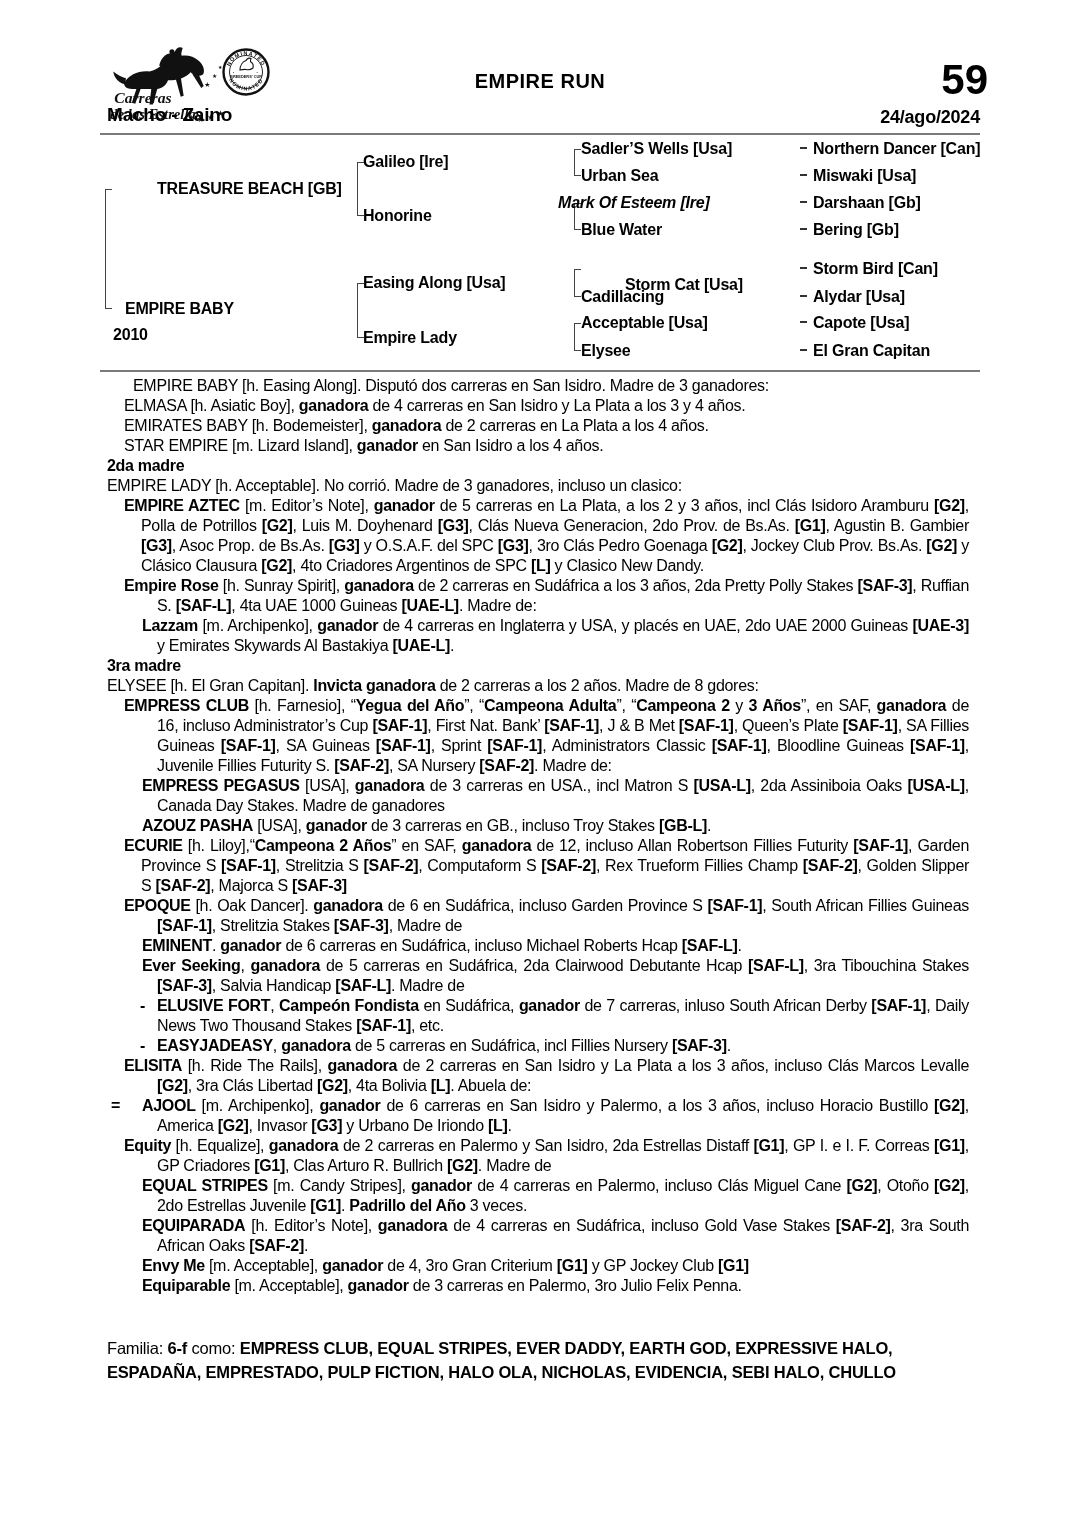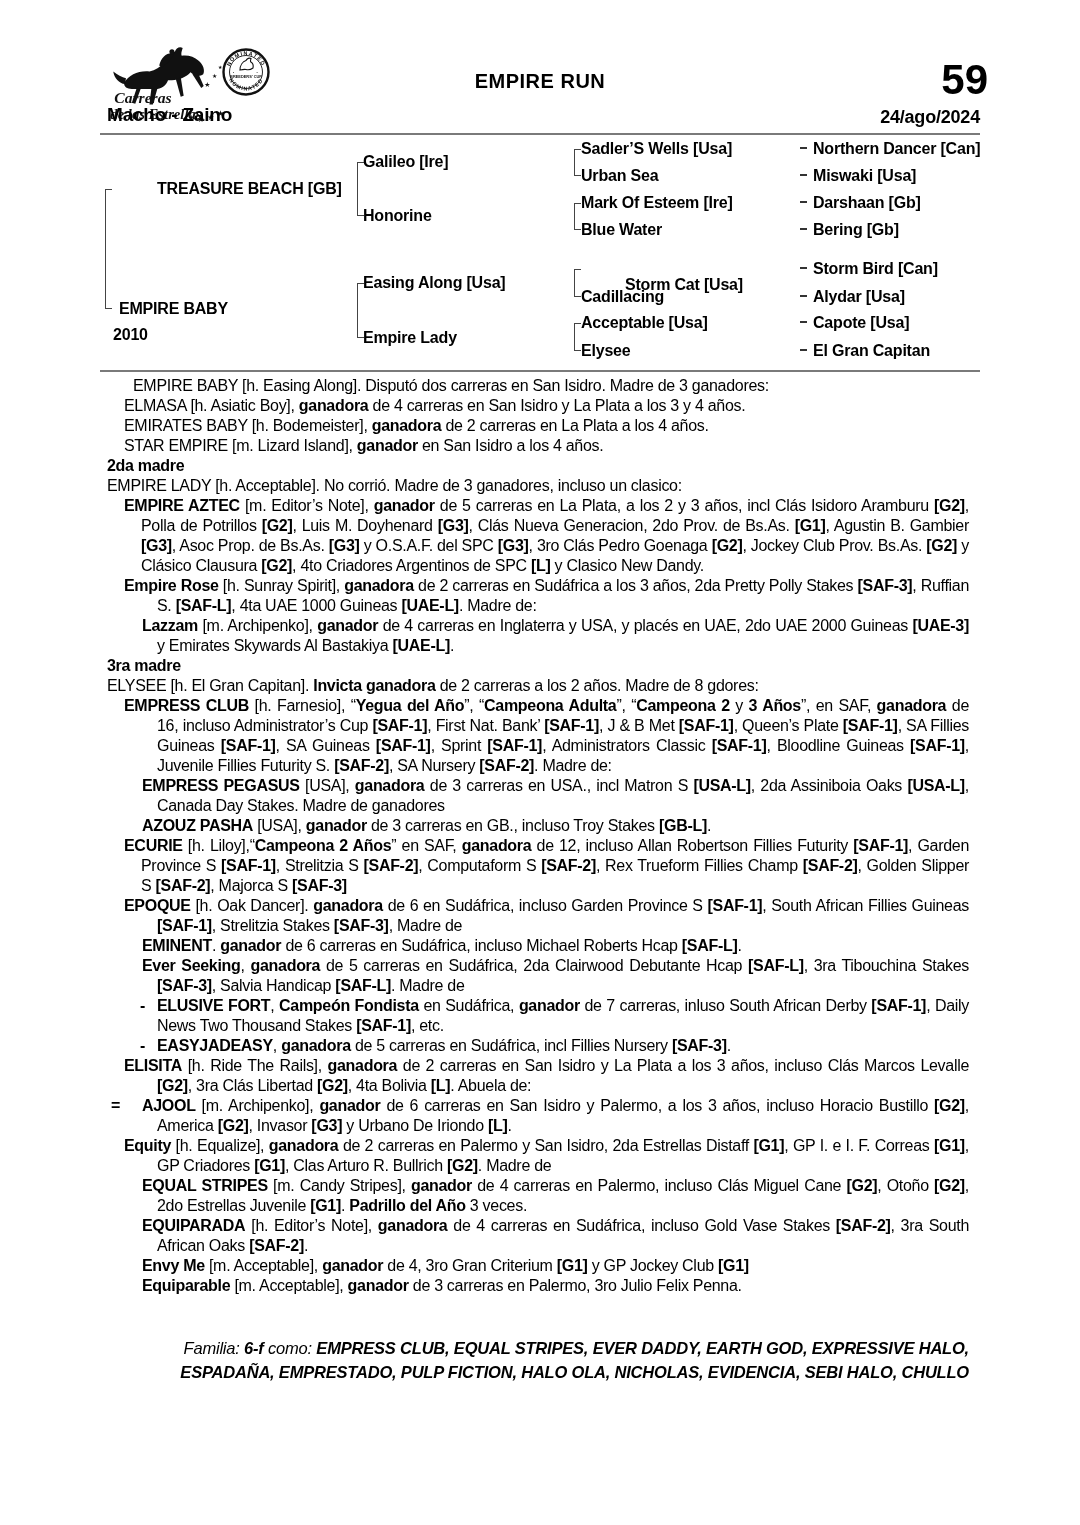--- a/index.html
+++ b/index.html
@@ -28,21 +28,21 @@
   .brk::before{top:0;}
   .brk::after{bottom:0;}
 
   
   .textblock{position:absolute;left:107px;top:376px;width:862px;
              font-size:16px;line-height:20px;letter-spacing:-.3px;}
   .sec-heading{font-weight:bold;}
   .para{position:relative;text-align:justify;}
   .para .b{font-weight:bold;}
   .marker{position:absolute;top:0;font-weight:bold;}
-  .family{margin-top:40px;text-align:right;font-size:16.5px;letter-spacing:-.2px;line-height:24px;font-style:italic;}
+  .family{margin-top:40px;text-align:left;font-size:16.5px;letter-spacing:-.2px;line-height:24px;}
   .family .b{font-weight:bold;}
 </style>
 </head>
 <body>
 
 <div class="page">
 
   <div class="header">
 
     <svg class="logo-horse" width="118" height="88" viewBox="0 0 120 90">
@@ -100,31 +100,31 @@
 
     <div class="brk" style="left:5px;top:54px;height:120px;"></div>
     <div class="brk" style="left:257px;top:27px;height:54px;"></div>
     <div class="brk" style="left:257px;top:148px;height:55px;"></div>
     <div class="brk" style="left:474px;top:14px;height:27px;"></div>
     <div class="brk" style="left:474px;top:68px;height:27px;"></div>
     <div class="brk" style="left:474px;top:134px;height:28px;"></div>
     <div class="brk" style="left:474px;top:188px;height:28px;"></div>
 
     <div class="pcell" style="left:13px;top:44px;margin-left:44px;">TREASURE BEACH [GB]</div>
-    <div class="pcell" style="left:19px;top:164px;">EMPIRE BABY</div>
+    <div class="pcell" style="left:25px;top:164px;">EMPIRE BABY</div>
     <div class="pcell" style="left:13px;top:190px;">2010</div>
 
     <div class="pcell" style="left:263px;top:17px;">Galileo [Ire]</div>
     <div class="pcell" style="left:263px;top:71px;">Honorine</div>
     <div class="pcell" style="left:263px;top:138px;">Easing Along [Usa]</div>
     <div class="pcell" style="left:263px;top:193px;">Empire Lady</div>
 
     <div class="pcell" style="left:481px;top:4px;">Sadler’S Wells [Usa]</div>
     <div class="pcell" style="left:481px;top:31px;">Urban Sea</div>
-    <div class="pcell" style="left:481px;top:58px;">Mark Of Esteem [Ire]</div>
+    <div class="pcell" style="left:458px;top:58px;font-style:italic;">Mark Of Esteem [Ire]</div>
     <div class="pcell" style="left:481px;top:85px;">Blue Water</div>
     <div class="pcell" style="left:481px;top:140px;margin-left:44px;">Storm Cat [Usa]</div>
     <div class="pcell" style="left:481px;top:152px;">Cadillacing</div>
     <div class="pcell" style="left:481px;top:178px;">Acceptable [Usa]</div>
     <div class="pcell" style="left:481px;top:206px;">Elysee</div>
 
     <div class="pcell" style="left:700px;top:4px;"><span class="g4dash"></span><span>Northern Dancer [Can]</span></div>
     <div class="pcell" style="left:700px;top:31px;"><span class="g4dash"></span><span>Miswaki [Usa]</span></div>
     <div class="pcell" style="left:700px;top:58px;"><span class="g4dash"></span><span>Darshaan [Gb]</span></div>
     <div class="pcell" style="left:700px;top:85px;"><span class="g4dash"></span><span>Bering [Gb]</span></div>

